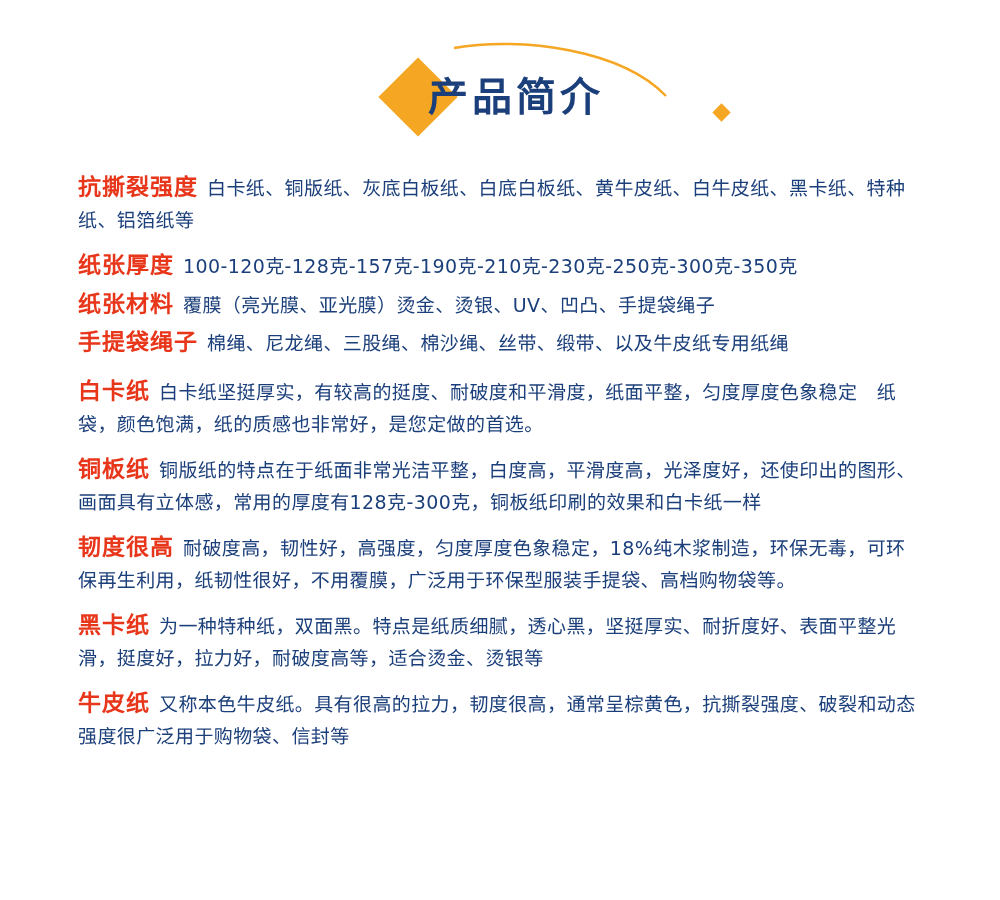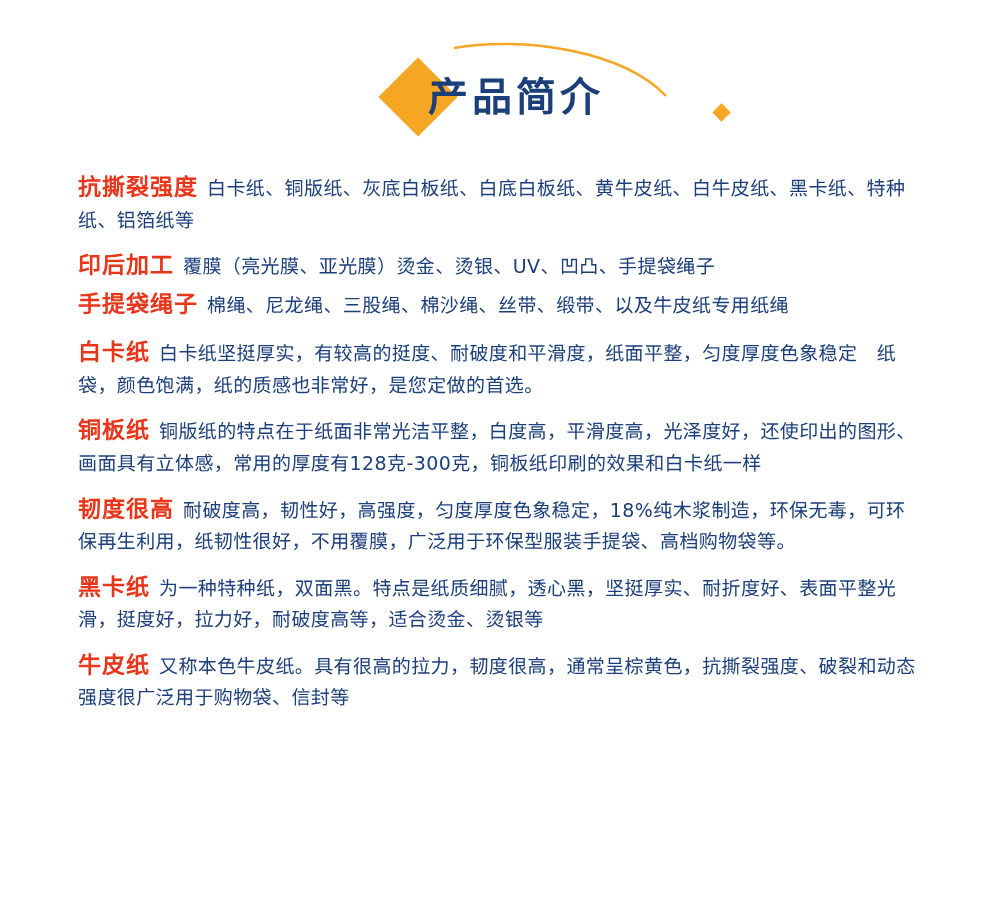--- a/index.html
+++ b/index.html
@@ -117,23 +117,26 @@
     </div>
     <div class="diamond-small"></div>
   </div>
 
   <div class="content">
 
     <div class="entry">
       <span class="label">抗撕裂强度</span><span class="desc">白卡纸、铜版纸、灰底白板纸、白底白板纸、黄牛皮纸、白牛皮纸、黑卡纸、特种纸、铝箔纸等</span>
     </div>
 
+    <div class="entry tight">
+      <span class="label">纸张厚度</span><span class="desc">100-120克-128克-157克-190克-210克-230克-250克-300克-350克</span>
+    </div>
 
     <div class="entry tight">
-      <span class="label">印后加工</span><span class="desc">覆膜（亮光膜、亚光膜）烫金、烫银、UV、凹凸、手提袋绳子</span>
+      <span class="label">纸张材料</span><span class="desc">覆膜（亮光膜、亚光膜）烫金、烫银、UV、凹凸、手提袋绳子</span>
     </div>
 
     <div class="entry">
       <span class="label">手提袋绳子</span><span class="desc">棉绳、尼龙绳、三股绳、棉沙绳、丝带、缎带、以及牛皮纸专用纸绳</span>
     </div>
 
     <div class="entry">
       <span class="label">白卡纸</span><span class="desc">白卡纸坚挺厚实，有较高的挺度、耐破度和平滑度，纸面平整，匀度厚度色象稳定　纸袋，颜色饱满，纸的质感也非常好，是您定做的首选。</span>
     </div>
 

